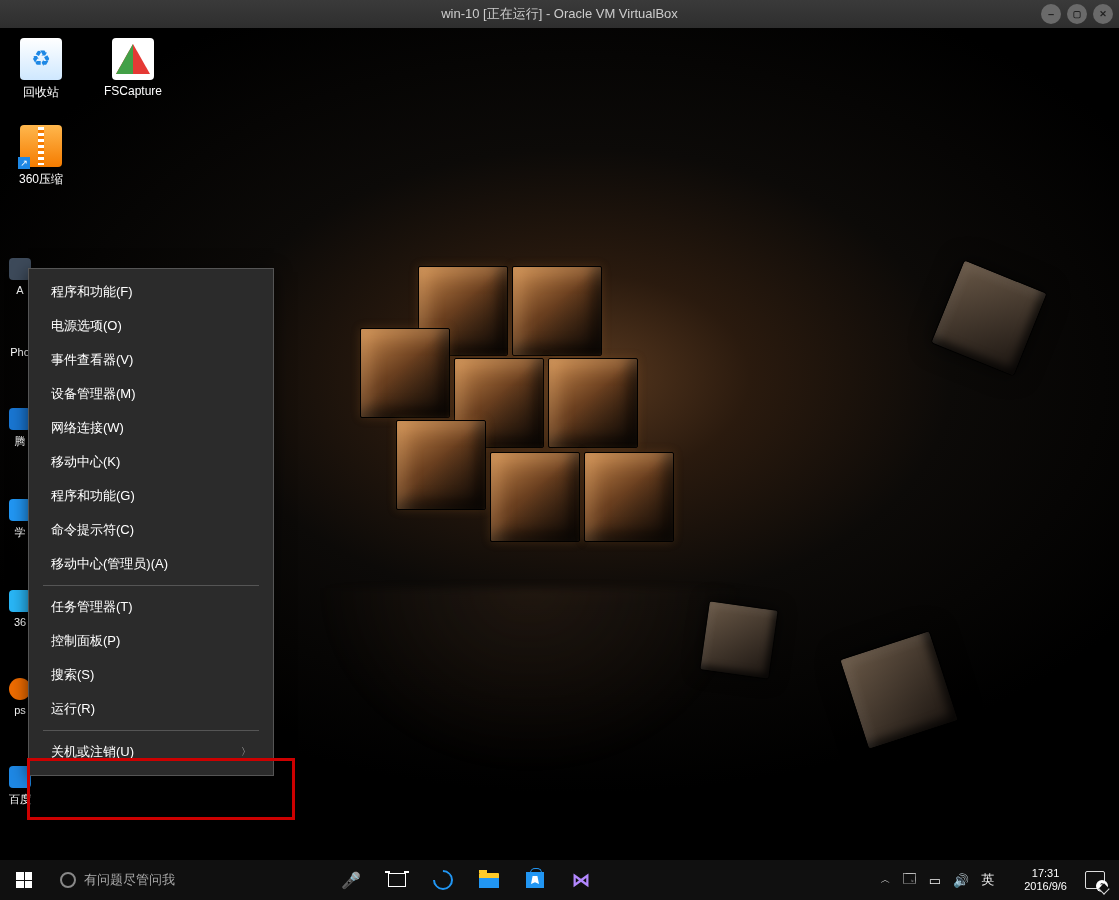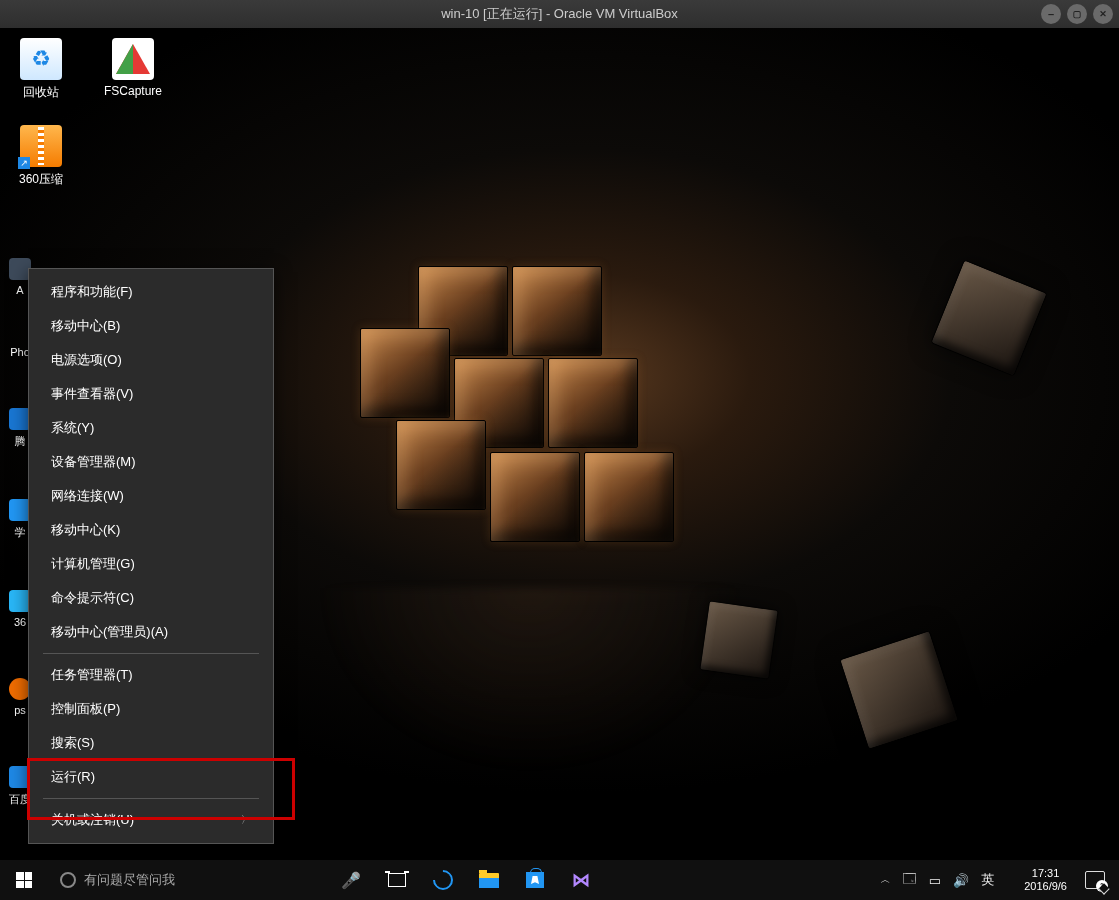--- a/index.html
+++ b/index.html
@@ -168,42 +168,36 @@
         <div class="ico-box" style="background:#1e88e5"></div>
         <span>百度</span>
       </div>
   </div>
 
   <div class="winx-menu">
     <div class="winx-item">
         <span>程序和功能(F)</span>
       </div>
     <div class="winx-item">
-        <span>移动中心(B)</span>
-      </div>
-    <div class="winx-item">
         <span>电源选项(O)</span>
       </div>
     <div class="winx-item">
         <span>事件查看器(V)</span>
       </div>
     <div class="winx-item">
-        <span>系统(Y)</span>
-      </div>
-    <div class="winx-item">
         <span>设备管理器(M)</span>
       </div>
     <div class="winx-item">
         <span>网络连接(W)</span>
       </div>
     <div class="winx-item">
         <span>移动中心(K)</span>
       </div>
     <div class="winx-item">
-        <span>计算机管理(G)</span>
+        <span>程序和功能(G)</span>
       </div>
     <div class="winx-item">
         <span>命令提示符(C)</span>
       </div>
     <div class="winx-item">
         <span>移动中心(管理员)(A)</span>
       </div>
     <div class="winx-sep"></div>
     <div class="winx-item">
         <span>任务管理器(T)</span>

